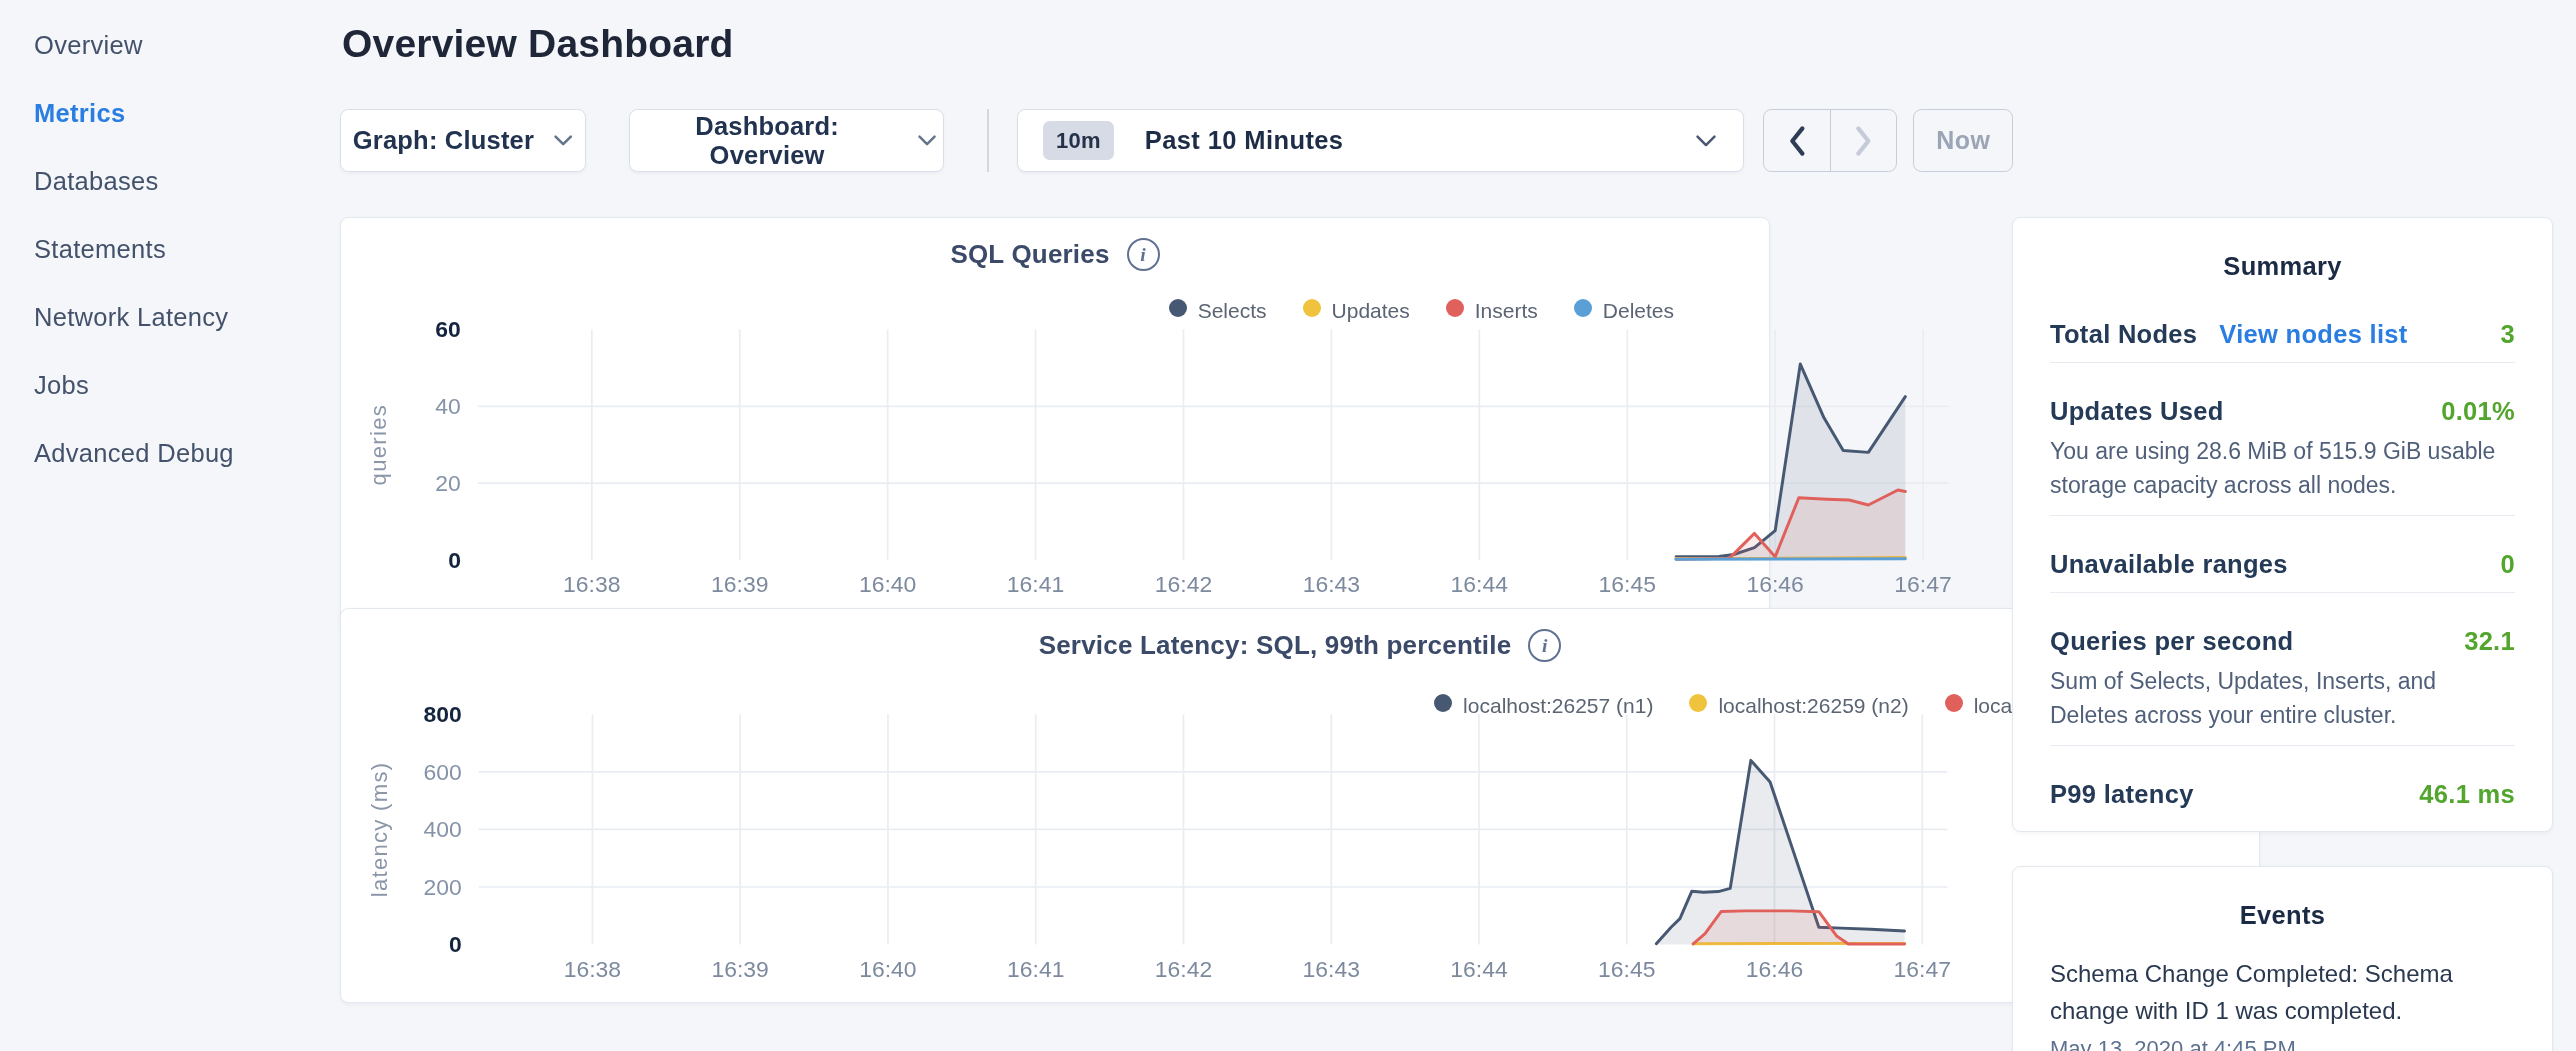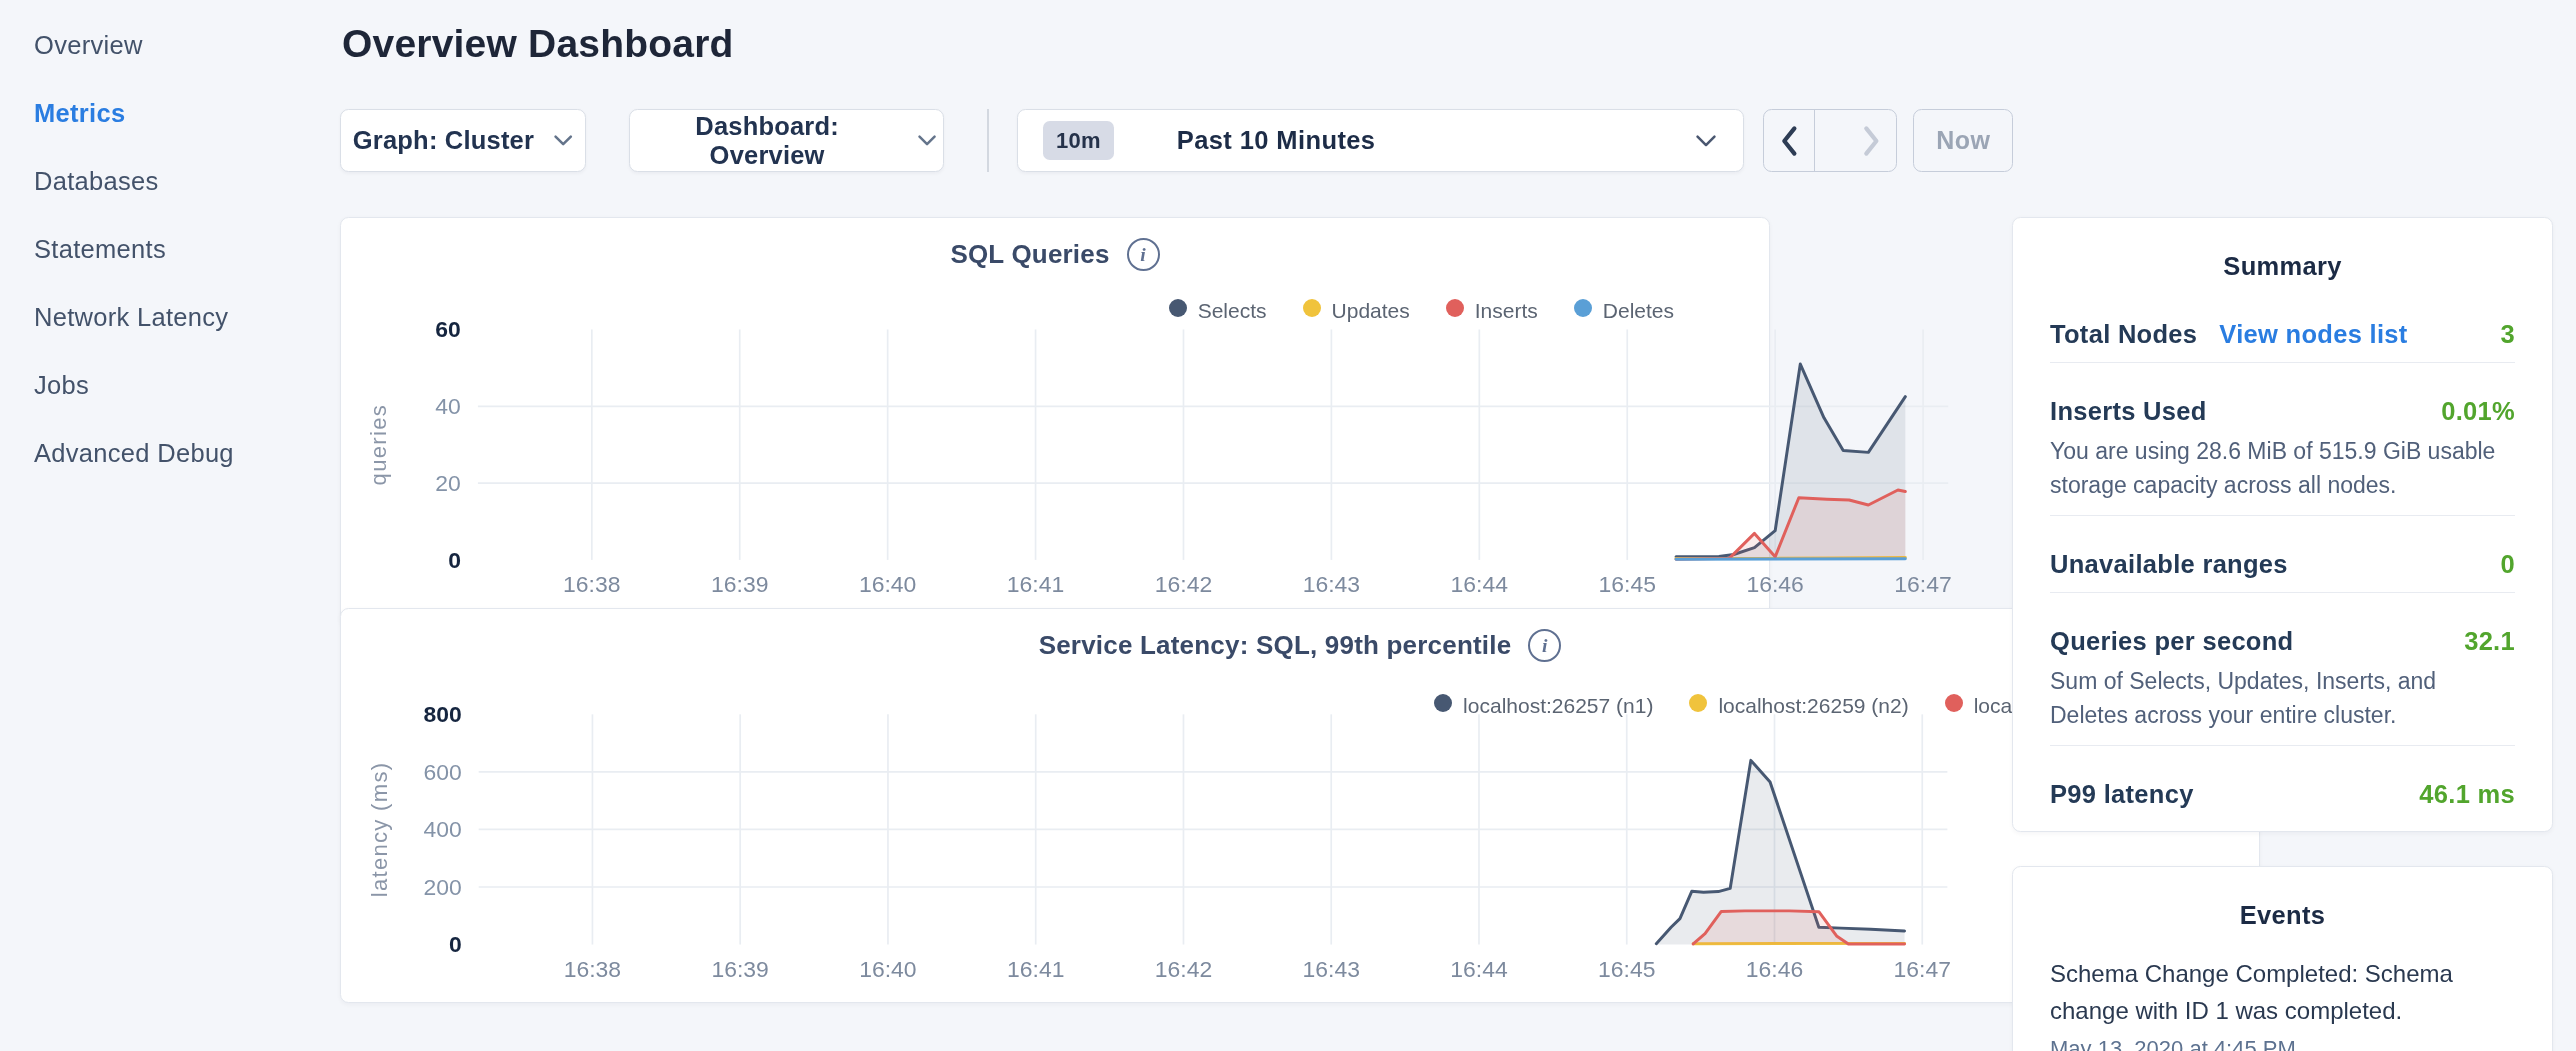--- a/index.html
+++ b/index.html
@@ -17,21 +17,21 @@
   }
   .sidebar li.active{color:#2a7de1;font-weight:700;}
   
   .page-title{
     position:absolute;left:342px;top:22px;margin:0;
     font-size:39px;font-weight:700;color:#1e2638;letter-spacing:0.2px;
   }
   .controls{position:absolute;left:340px;top:109px;height:63px;display:flex;align-items:stretch;}
   .dd,.timepicker,.now-btn,.btn-group{
     background:#fff;border:1.7px solid #dadfe7;border-radius:8.5px;box-sizing:border-box;
-    font-family:inherit;box-shadow:0 1.7px 3.4px rgba(25,35,60,.04);gap:32px;
+    font-family:inherit;box-shadow:0 1.7px 3.4px rgba(25,35,60,.04);
   }
   .dd{
     width:246px;display:flex;align-items:center;justify-content:center;gap:18.7px;
     font-size:25.5px;font-weight:700;color:#223350;cursor:pointer;letter-spacing:0.2px;
   }
   .dd.dd2{width:315px;margin-left:43px;justify-content:center;}
   .vdiv{width:1.7px;background:#d3d8e0;margin-left:43px;}
   .timepicker{
     width:727px;margin-left:28px;display:flex;align-items:center;padding:0 25.5px;cursor:pointer;
   }
@@ -274,21 +274,21 @@
   <div id="summary-rows">
       <div class="s-row">
         <div class="s-head">
           <span class="s-label">Total Nodes</span>
           <a class="s-link">View nodes list</a>
           <span class="s-value">3</span>
         </div>
       </div>
       <div class="s-row">
         <div class="s-head">
-          <span class="s-label">Inserts Used</span>
+          <span class="s-label">Updates Used</span>
           <span class="s-value">0.01%</span>
         </div>
         <p class="s-desc">You are using 28.6 MiB of 515.9 GiB usable storage capacity across all nodes.</p>
       </div>
       <div class="s-row">
         <div class="s-head">
           <span class="s-label">Unavailable ranges</span>
           <span class="s-value">0</span>
         </div>
       </div>

